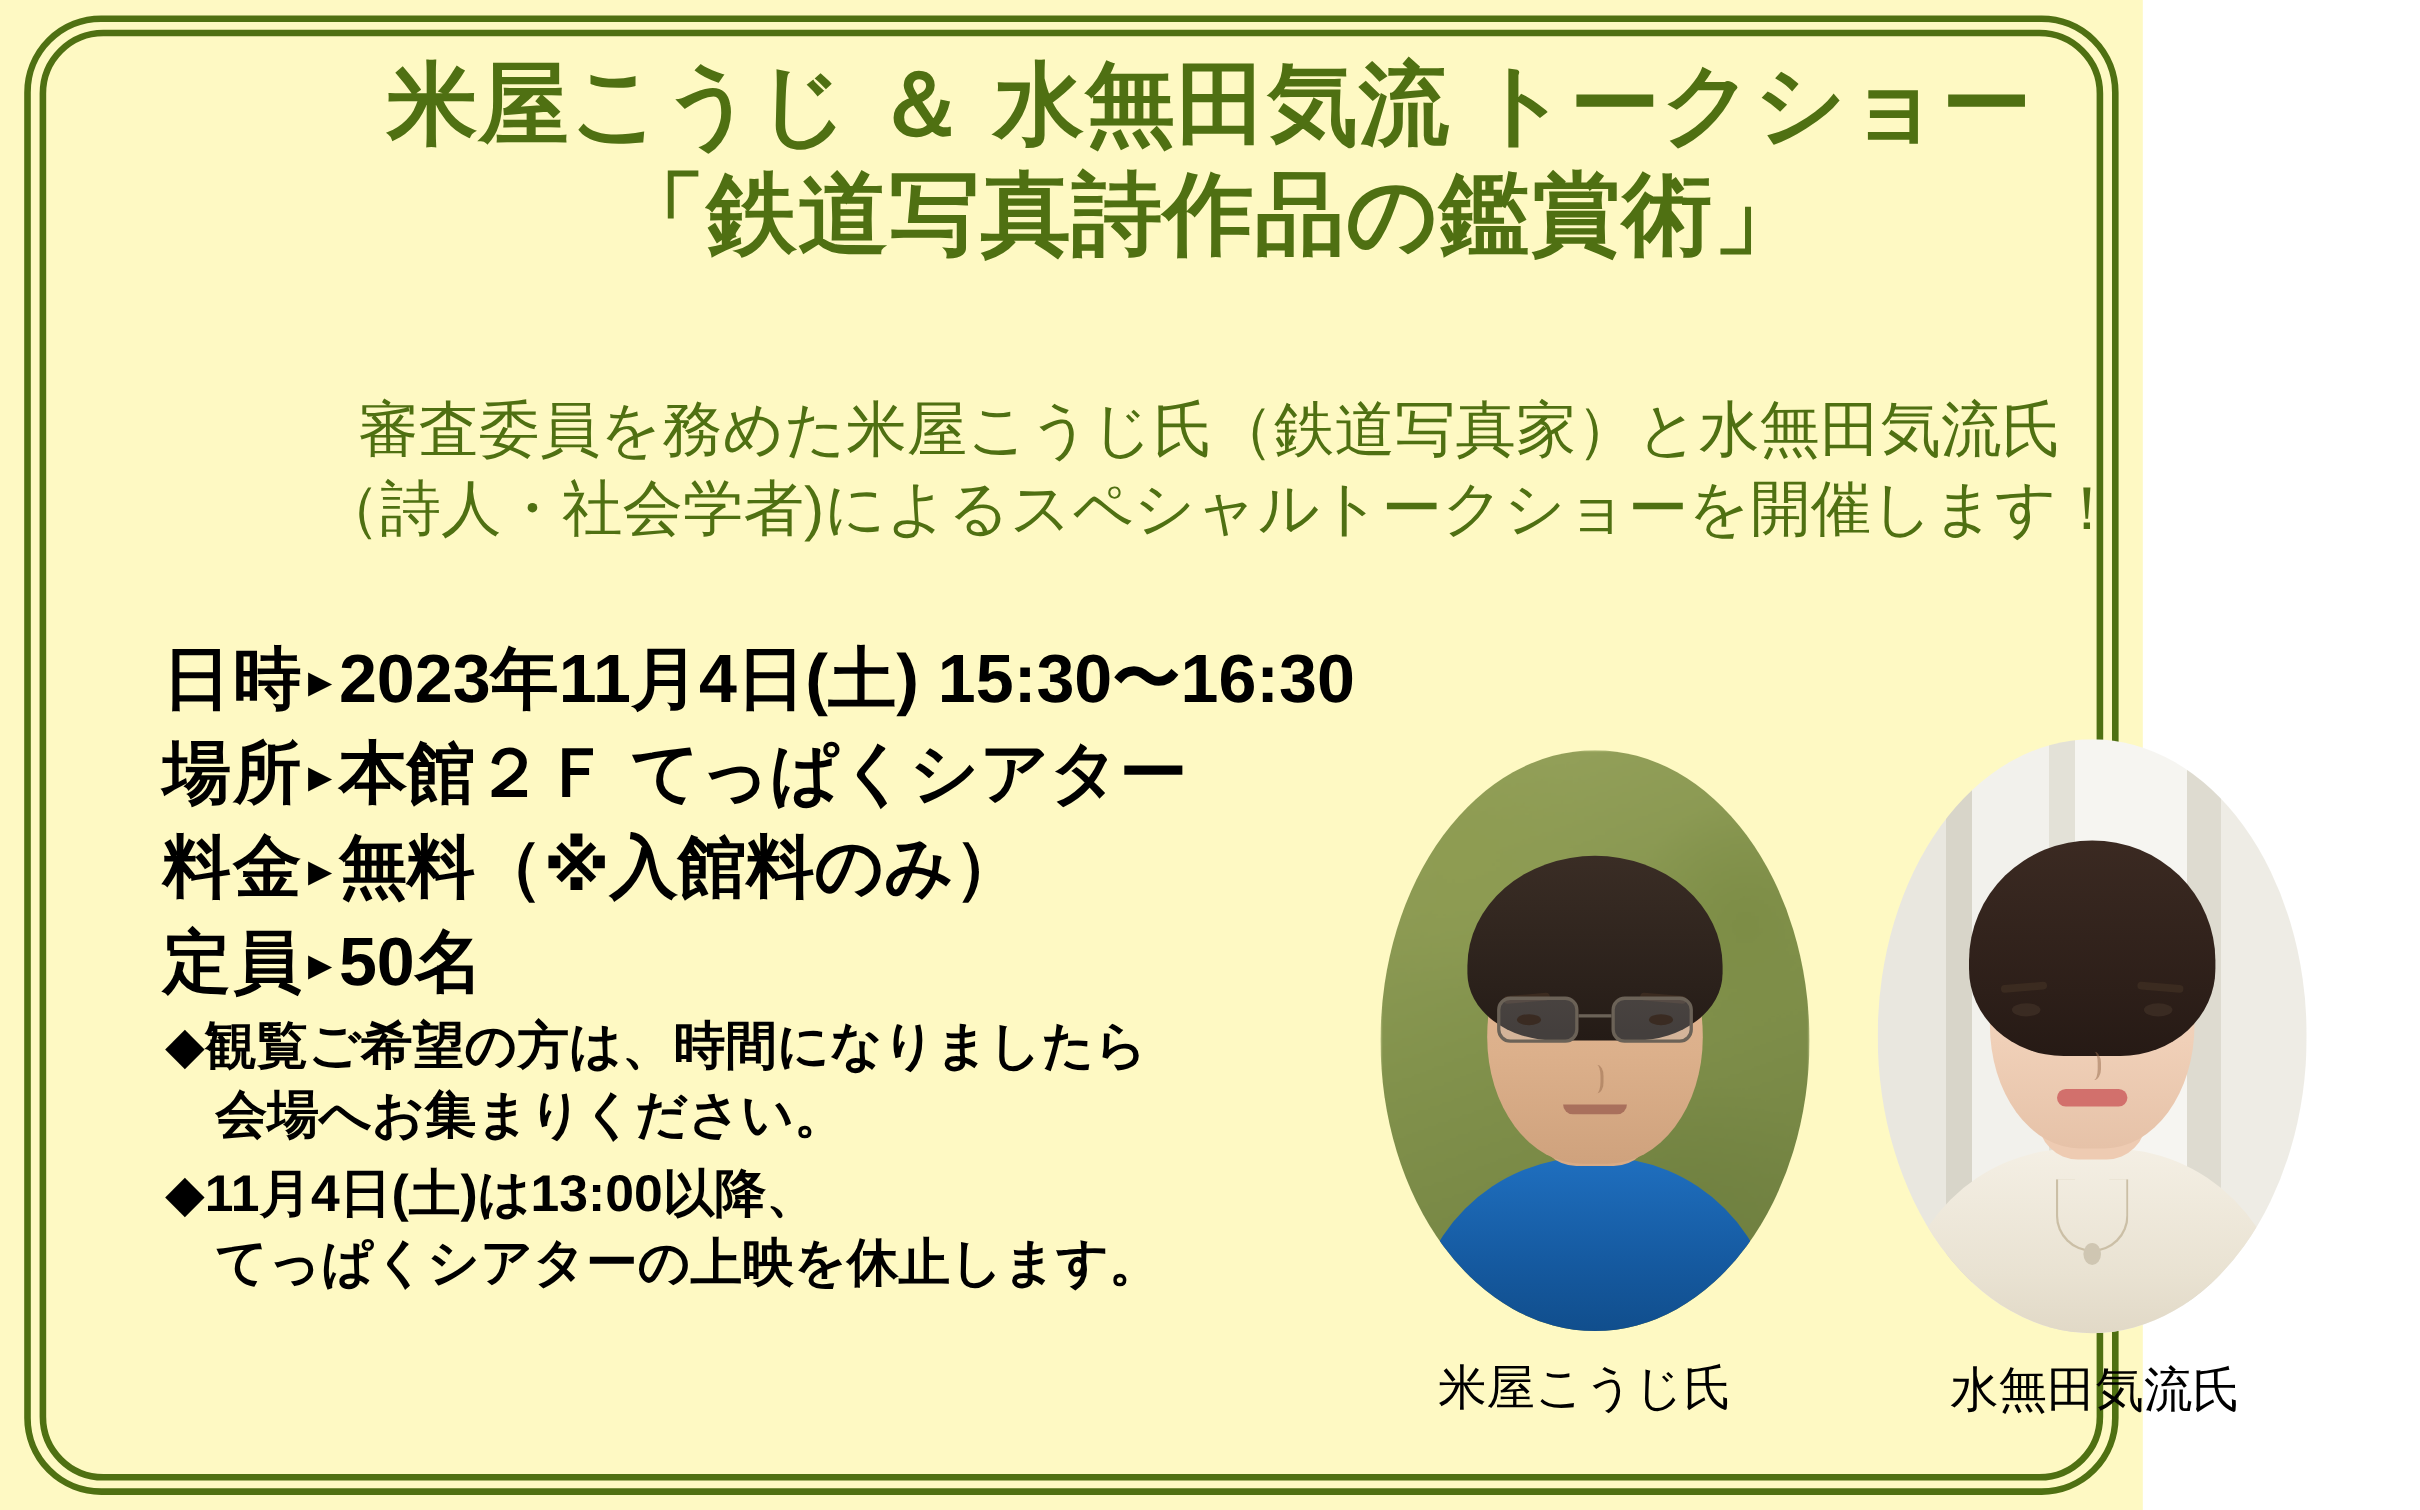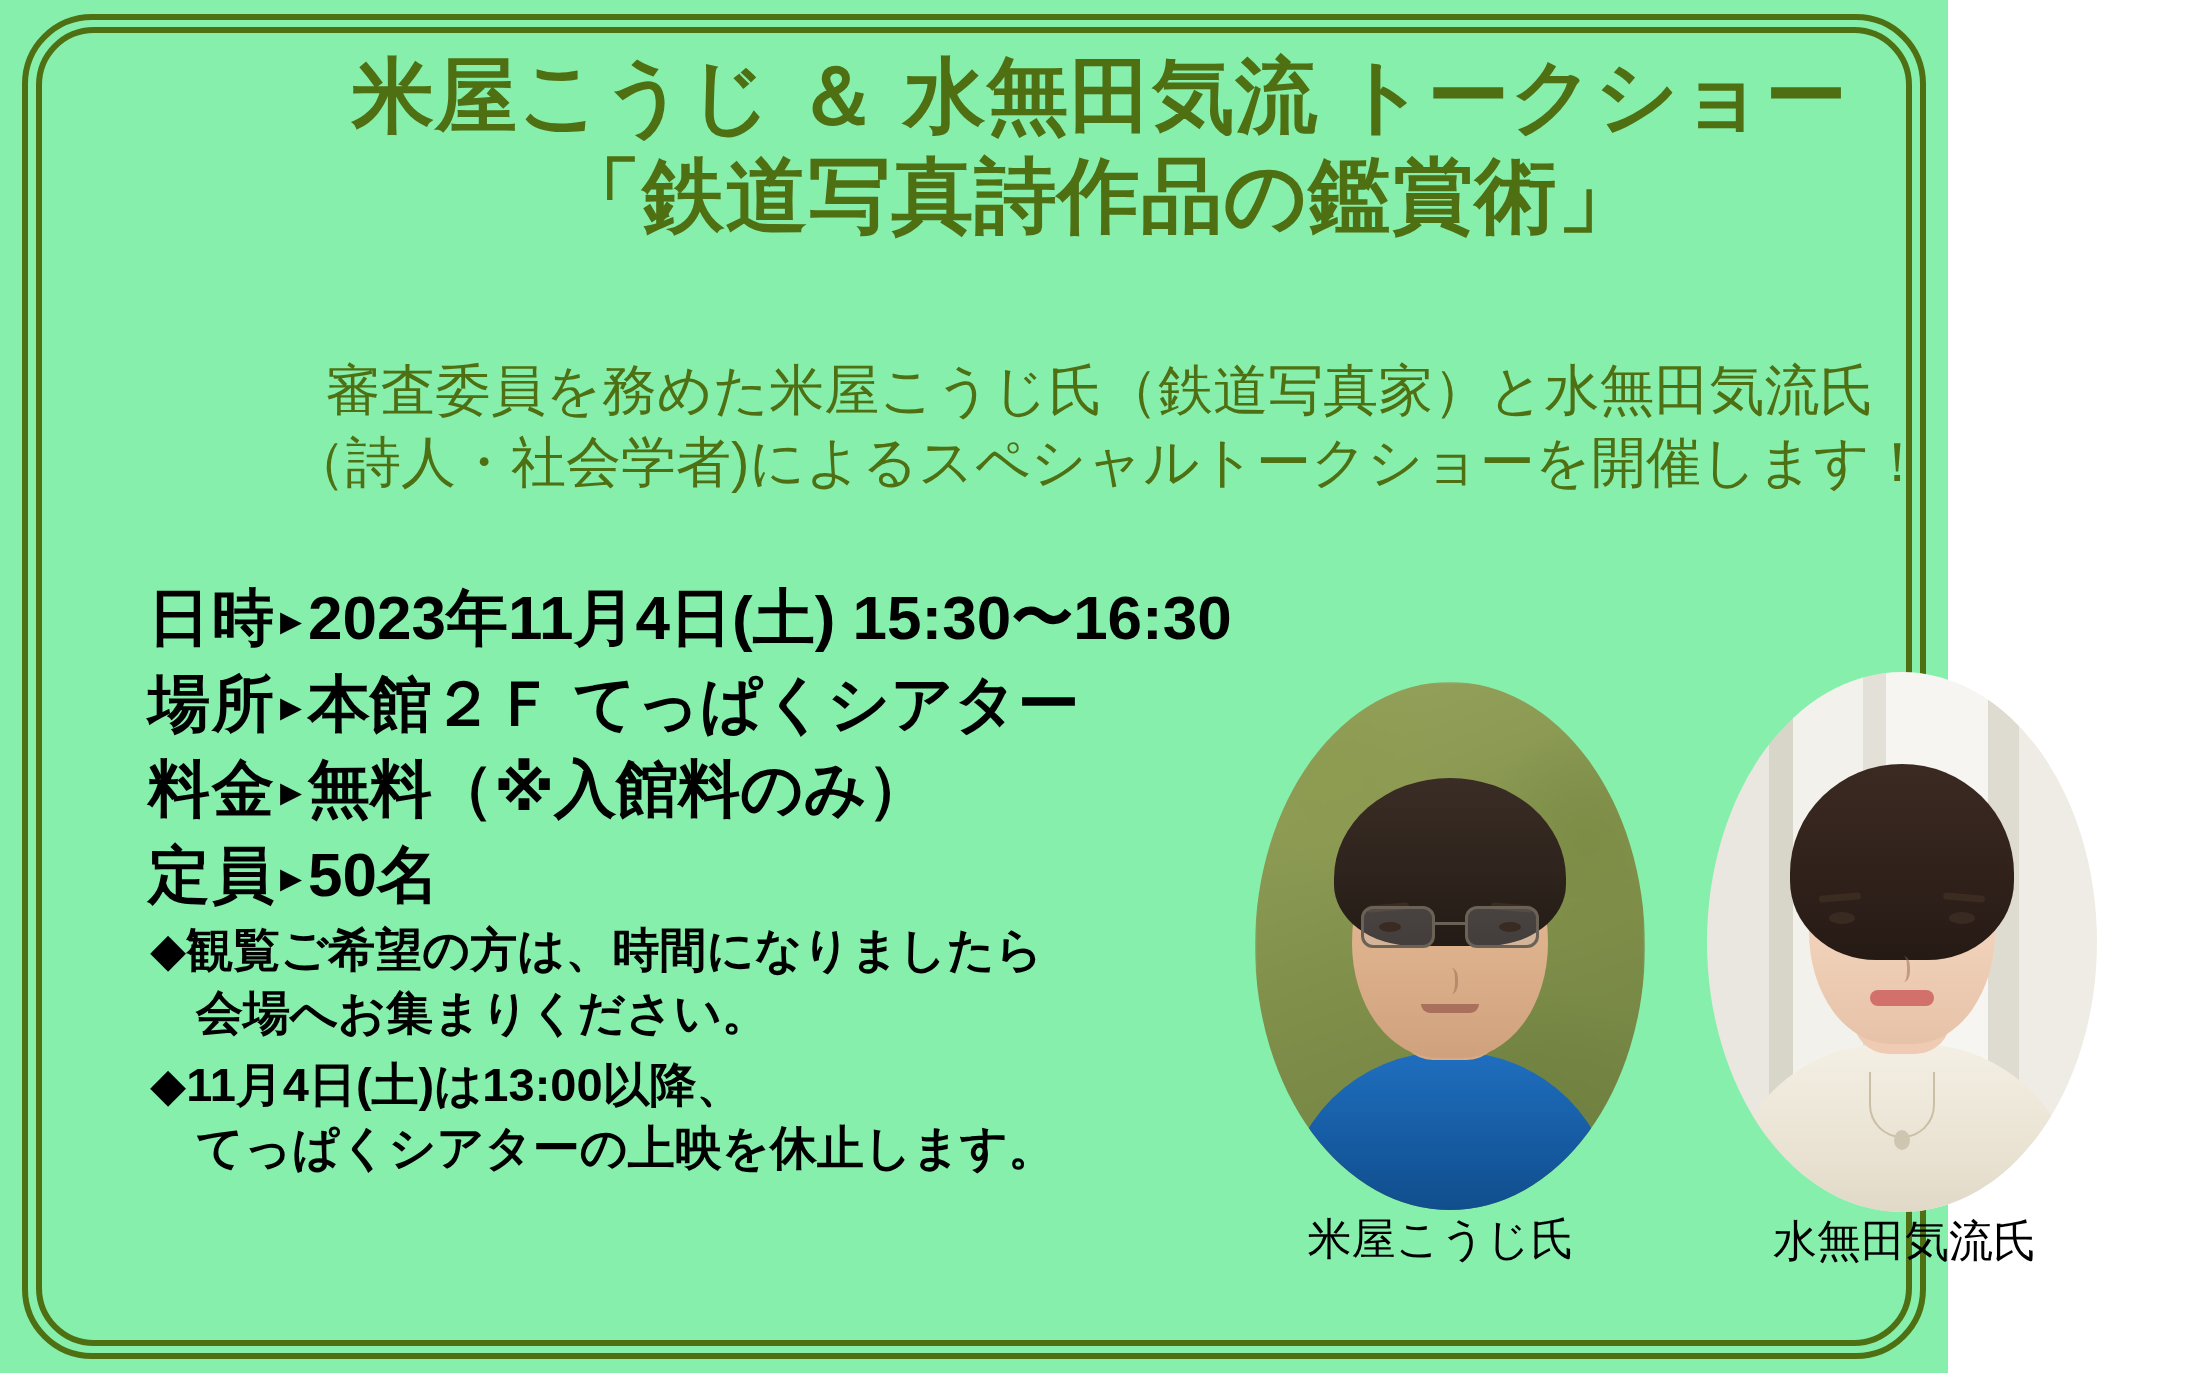--- a/index.html
+++ b/index.html
@@ -6,21 +6,21 @@
   * { margin:0; padding:0; box-sizing:border-box; }
   html, body {
     width:2200px; height:1373px;
     background:#ffffff;
     font-family:"Liberation Sans", "DejaVu Sans", sans-serif;
     overflow:hidden;
   }
   #poster {
     position:relative;
     width:1948px; height:1373px;
-    background:#86efac;
+    background:#fef9c3;
   }
 
   
   .frame-outer {
     position:absolute;
     left:22px; top:14px; right:22px; bottom:14px;
     border:6px solid #4F7012;
     border-radius:70px;
     pointer-events:none;
   }
@@ -254,20 +254,21 @@
     border-radius:0 0 50% 50%;
   }
   .pendant {
     position:absolute;
     left:50%; transform:translateX(-50%);
     bottom:62px; width:16px; height:20px;
     background:#cfc6b2; border-radius:50%;
   }
 
   .photo-caption {
+    margin-top:22px;
     text-align:center;
     font-size:44px;
     color:#000000;
     white-space:nowrap;
   }
   .photo-card.left  .photo-caption { padding-right:18px; }
   .photo-card.right .photo-caption { padding-left:6px; }
 </style>
 </head>
 <body>

